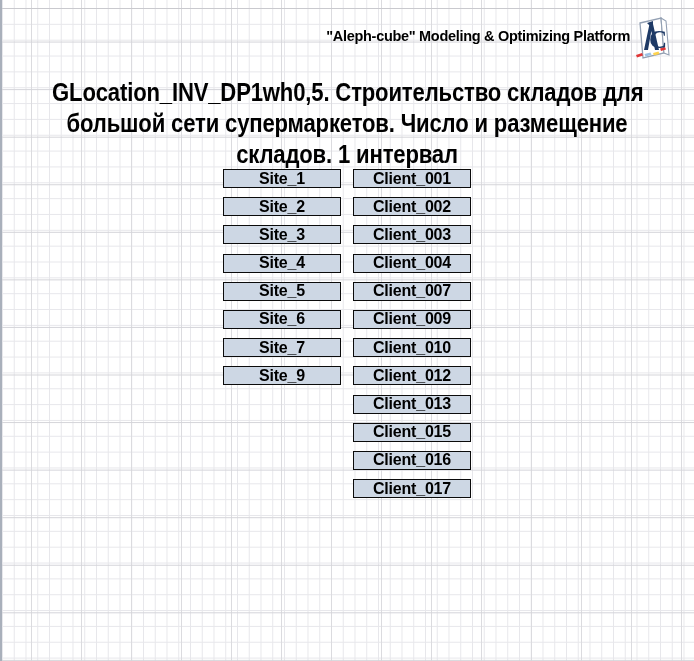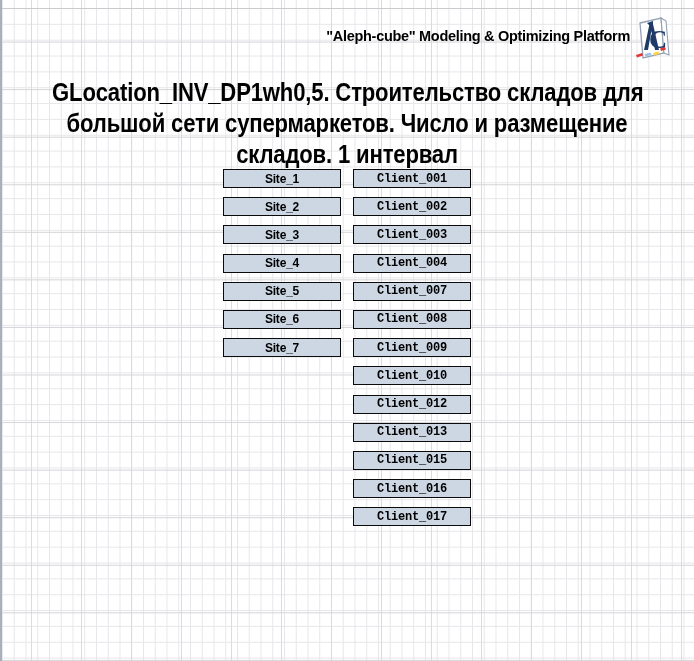--- a/index.html
+++ b/index.html
@@ -43,27 +43,27 @@
     font-size: 26px; font-weight: bold; color: #000;
     line-height: 31px; letter-spacing: -0.2px;
     transform: scaleX(0.85); transform-origin: 50% 0;
     white-space: nowrap;
   }
   .col {
     position: absolute; top: 169px;
     display: flex; flex-direction: column; gap: 9.2px;
   }
   .col-sites   { left: 223px; }
-  .col-clients { left: 353px; font-family: Liberation Mono, monospace; }
+  .col-clients { left: 353px; }
   .box {
     width: 116px; height: 17px;
     background: var(--box-fill, #cdd7e4);
     border: 1.5px solid var(--box-border, #0b0b0b);
     display: flex; align-items: center; justify-content: center;
-    font-size: 12px; font-weight: bold; color: #000;
+    font-size: 16px; font-weight: bold; color: #000;
     letter-spacing: -0.2px;
     box-sizing: content-box;
   }
 </style>
 </head>
 <body>
 
 <div class="stage">
 
   <div class="top-rule"></div>
@@ -105,41 +105,41 @@
     </div>
       <div class="box">
       <span>Site_5</span>
     </div>
       <div class="box">
       <span>Site_6</span>
     </div>
       <div class="box">
       <span>Site_7</span>
     </div>
+      <div class="box">
+      <span>Site_9</span>
+    </div>
     </div>
 
   <div class="col col-clients">
 
   <div class="box">
       <span>Client_001</span>
     </div>
       <div class="box">
       <span>Client_002</span>
     </div>
       <div class="box">
       <span>Client_003</span>
     </div>
       <div class="box">
       <span>Client_004</span>
     </div>
       <div class="box">
       <span>Client_007</span>
-    </div>
-      <div class="box">
-      <span>Client_008</span>
     </div>
       <div class="box">
       <span>Client_009</span>
     </div>
       <div class="box">
       <span>Client_010</span>
     </div>
       <div class="box">
       <span>Client_012</span>
     </div>

